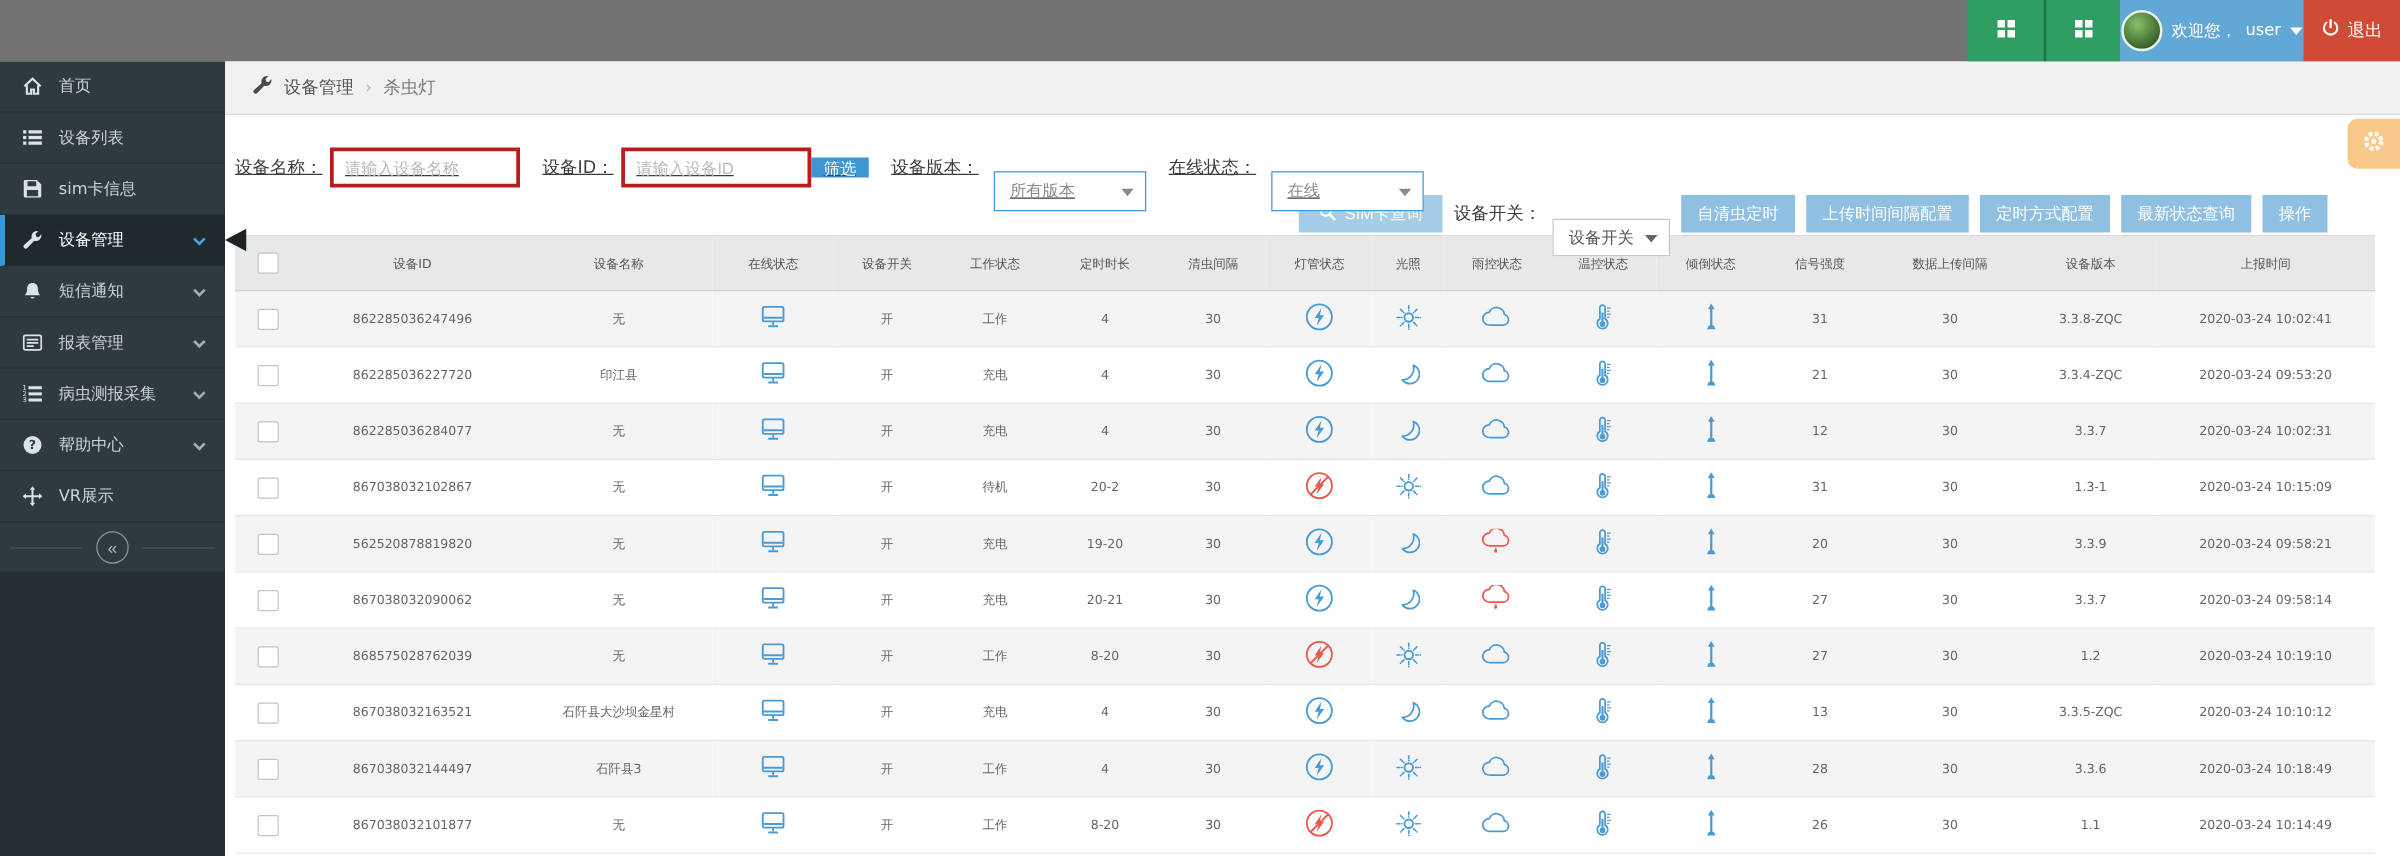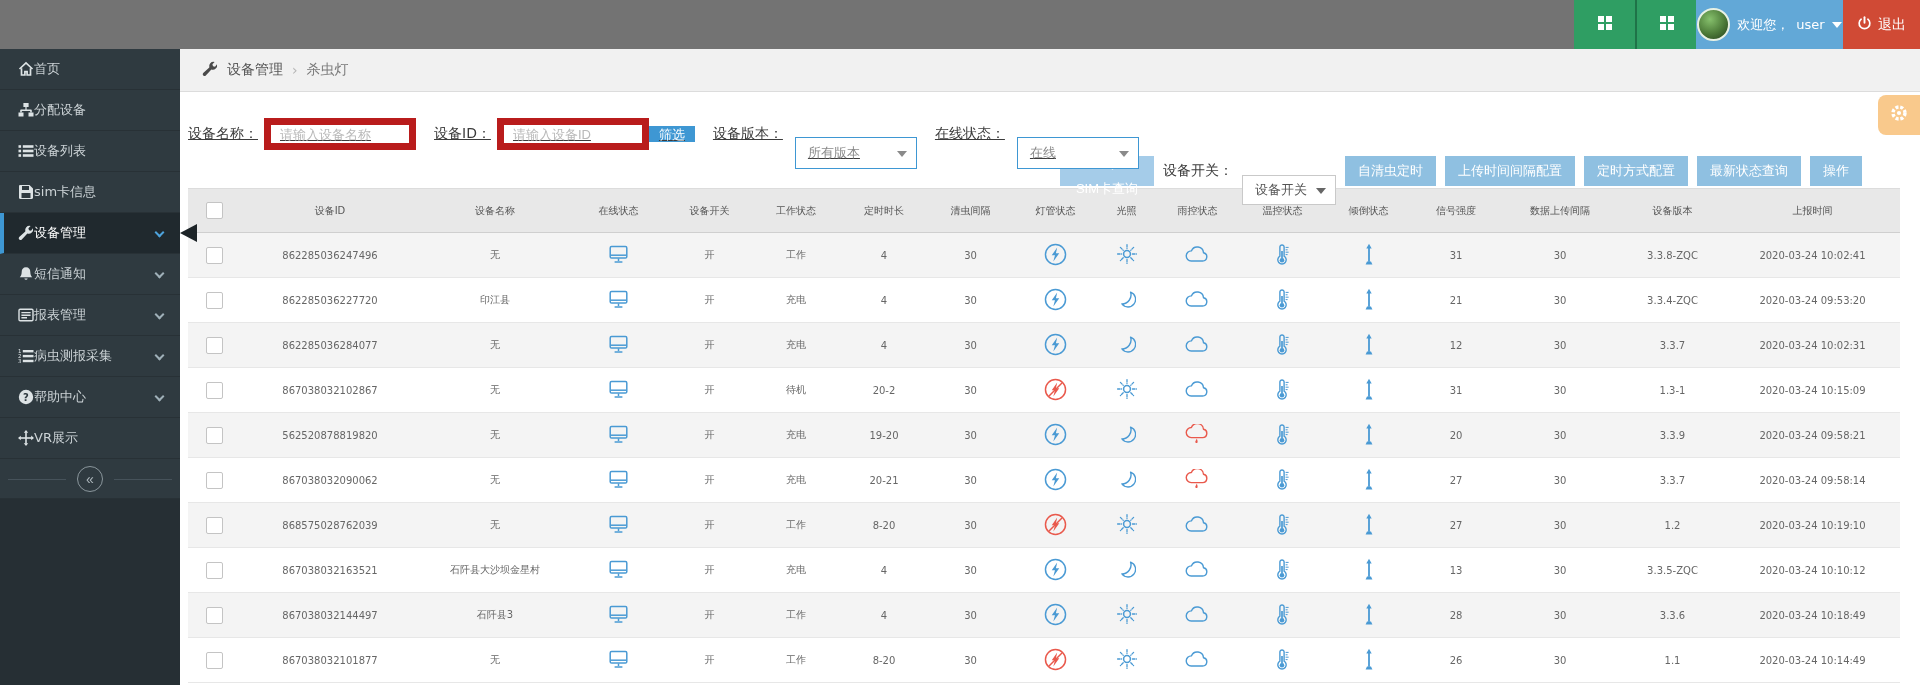--- a/index.html
+++ b/index.html
@@ -14,21 +14,21 @@
   .tb-green svg { width:16px; height:16px; color:#fff; }
   .tb-user { width:147px; background:#62a8d7; display:flex; align-items:center; justify-content:center; gap:7px; color:#fff; font-size:13px; cursor:pointer; }
   .avatar { width:33px; height:33px; border-radius:50%; border:2px solid #e8f1e4;
     background:radial-gradient(circle at 38% 32%, #86c06c 0%, #4c7a38 55%, #233c1a 100%); }
   .caret { width:0; height:0; border-left:5px solid transparent; border-right:5px solid transparent; border-top:6px solid #fff; }
   .tb-logout { width:77px; background:#d04a35; display:flex; align-items:center; justify-content:center; gap:6px; color:#fff; font-size:14px; cursor:pointer; }
   .tb-logout svg { width:15px; height:15px; color:#fff; }
 
   
   .sidebar { position:absolute; top:49px; left:0; width:180px; height:636px; background:#2f3a40; z-index:10; display:flex; flex-direction:column; }
-  .s-item { position:relative; height:41px; display:flex; align-items:center; padding-left:17px; 
+  .s-item { position:relative; height:41px; display:flex; align-items:center; padding-left:17px; gap:13px;
     color:#ccd3d6; font-size:13px; border-bottom:1px solid #283136; cursor:pointer; }
   .s-ico { width:17px; height:17px; display:inline-flex; align-items:center; justify-content:center; color:#dde3e5; flex:none; }
   .s-ico svg { width:16px; height:16px; }
   .chev { position:absolute; right:17px; top:16px; width:7px; height:7px;
     border-right:2px solid #9fb0b8; border-bottom:2px solid #9fb0b8; transform:rotate(45deg); }
   .s-item.active { background:#20292e; color:#fff; border-left:4px solid #3e97d3; padding-left:13px; }
   .s-item.active .chev { border-color:#4da3dc; }
   .s-item.active::after { content:""; position:absolute; right:-17px; top:11px; width:0; height:0;
     border-top:9px solid transparent; border-bottom:9px solid transparent; border-right:17px solid #1c2327; }
   .collapse-row { height:40px; display:flex; align-items:center; justify-content:center; position:relative; border-bottom:1px solid #283136; }
@@ -42,31 +42,31 @@
   .main { position:absolute; top:49px; left:180px; width:1740px; height:636px; background:#fff; }
   .crumb { height:43px; background:#f1f1f1; border-bottom:1px solid #dcdcdc; display:flex; align-items:center; gap:9px; padding-left:22px; font-size:14px; color:#555; }
   .crumb svg { width:16px; height:16px; color:#4a4a4a; }
   .crumb .sep { color:#b5b5b5; font-size:14px; }
   .crumb .page { color:#7a7a7a; }
 
   .content { padding:26px 20px 0 8px; position:relative; }
 
   .frow1 { display:flex; align-items:center; height:32px; font-size:14px; color:#3c3c3c;text-decoration:underline; }
   .frow1 label { margin-right:6px; }
-  .txt { width:152px; height:32px; border:7px solid #b91c1c; padding:0 9px; font-size:13px; color:#333; outline:none; }
+  .txt { width:152px; height:32px; border:3px solid #b91c1c; padding:0 9px; font-size:13px; color:#333; outline:none; }
   .txt::placeholder { color:#b9b9b9; }
   .gap-l { margin-left:18px; }
   .btn-filter { height:16px; width:46px; border:none; background:#3e97d3; color:#fff; font-size:13px; cursor:pointer; }
   .sel { position:relative; height:32px; display:flex; align-items:center; padding:0 26px 0 12px; font-size:13px; cursor:pointer; background:#fff;margin-top:38px; }
   .sel .car { position:absolute; right:9px; top:13px; width:0; height:0; border-left:5px solid transparent; border-right:5px solid transparent; border-top:6px solid #8a8a8a; }
   .sel-blue { width:122px; border:1px solid #3e97d3; color:#8a8a8a; margin-left:6px; }
 
   .frow2 { margin-top:6px; display:flex; align-items:center; justify-content:flex-end; height:30px; padding-right:38px; gap:9px; font-size:14px; color:#3c3c3c; }
   .btn-lite { height:30px; border:none; background:#8fc0e1; color:#fff; font-size:13px; padding:0 13px; cursor:pointer; }
-  .btn-sim { background:#a5cce9; display:inline-flex; align-items:center; gap:7px; padding:0 16px;flex-direction:column; }
+  .btn-sim { background:#a5cce9; display:inline-flex; align-items:center; gap:7px; padding:0 16px; }
   .btn-sim svg { width:14px; height:14px; color:#fff; }
   .sel-switch { width:94px; height:30px; border:1px solid #c9c9c9; color:#555; }
   .sel-switch .car { border-top-color:#666; top:12px; }
 
   .gear-float { position:absolute; right:0; top:46px; width:42px; height:40px; background:#f9c98c; border-radius:8px 0 0 8px;
     display:flex; align-items:center; justify-content:center; cursor:pointer; z-index:5; }
   .gear-float svg { width:20px; height:20px; }
 
   
   table.dev { margin-top:2px; width:1712px; border-collapse:collapse; table-layout:fixed; font-size:10px; color:#666; }
@@ -119,31 +119,20 @@
 <div class="sidebar">
   <div>
       <div class="s-item">
         <span class="s-ico">
           <svg viewBox="0 0 16 16" fill="none" stroke="currentColor" stroke-width="1.7">
             <path d="M1.5 8 8 2l6.5 6"></path>
             <path d="M3.5 7.2V14h3.4v-3.4h2.2V14h3.4V7.2"></path>
           </svg>
         </span>
         <span class="s-label">首页</span>
-      </div>
-      <div class="s-item">
-        <span class="s-ico">
-          <svg viewBox="0 0 16 16" fill="currentColor">
-            <rect x="5.4" y="1" width="5.2" height="4"></rect>
-            <rect x="0.5" y="10.5" width="5" height="4"></rect>
-            <rect x="10.5" y="10.5" width="5" height="4"></rect>
-            <path d="M7.4 5h1.2v2.4H13a.8.8 0 0 1 .8.8v2.3h-1.6V8.9H3.8v1.6H2.2V8.2a.8.8 0 0 1 .8-.8h4.4z"></path>
-          </svg>
-        </span>
-        <span class="s-label">分配设备</span>
       </div>
       <div class="s-item">
         <span class="s-ico">
           <svg viewBox="0 0 16 16" fill="currentColor">
             <rect x="0.5" y="2.2" width="2.6" height="2.6"></rect>
             <rect x="0.5" y="6.7" width="2.6" height="2.6"></rect>
             <rect x="0.5" y="11.2" width="2.6" height="2.6"></rect>
             <rect x="4.8" y="2.2" width="10.7" height="2.6"></rect>
             <rect x="4.8" y="6.7" width="10.7" height="2.6"></rect>
             <rect x="4.8" y="11.2" width="10.7" height="2.6"></rect>

